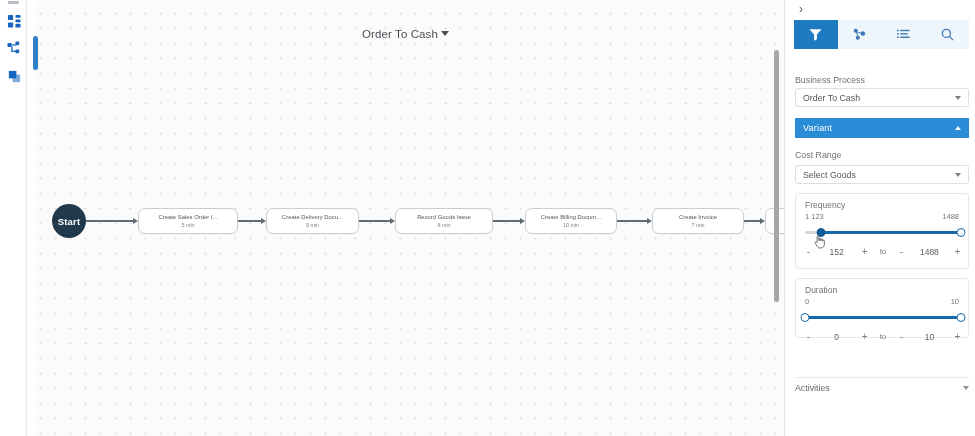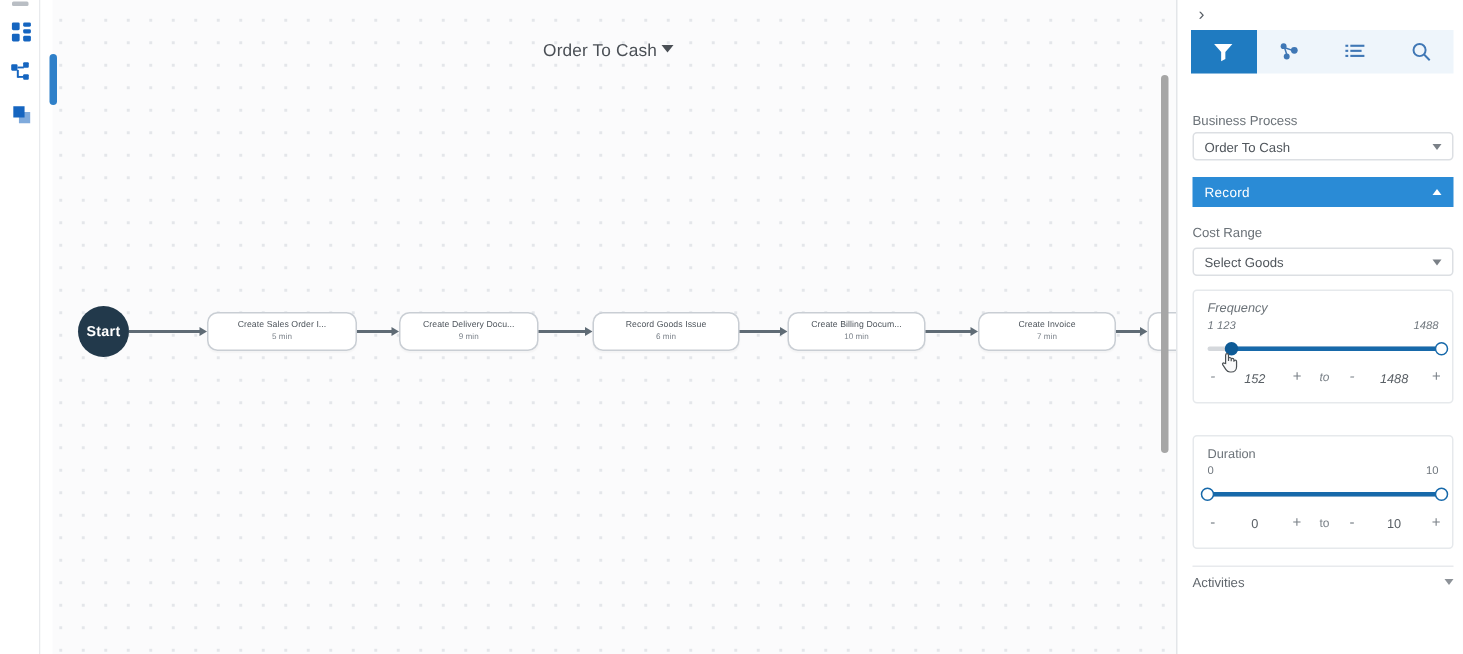--- a/index.html
+++ b/index.html
@@ -298,22 +298,22 @@
 
   .slider-card {
     position: absolute;
     left: 10px;
     width: 174px;
     border: 1px solid #e6e9ec;
     border-radius: 3px;
     background: #ffffff;
     box-sizing: border-box;
   }
-  .card-freq { top: 193px; height: 76px; font-style: italic; }
-  .card-dur  { top: 290px; height: 76px; }
+  .card-freq { top: 193px; height: 76px; }
+  .card-dur  { top: 278px; height: 60px; }
 
   .slider-title {
     position: absolute;
     left: 9px; top: 6px;
     font-size: 8.5px;
     color: #6b7278;
   }
   .slider-minmax {
     position: absolute;
     top: 18px;
@@ -553,21 +553,21 @@
     </div>
 
 
     <div class="field-label bp-label">Business Process</div>
     <div class="select-box bp-select">
       <span class="select-text">Order To Cash</span>
       <span class="select-caret"></span>
     </div>
 
     <div class="variant-header">
-      <span class="variant-header-text">Record</span>
+      <span class="variant-header-text">Variant</span>
       <span class="chev-up"></span>
     </div>
 
     <div class="field-label cost-label">Cost Range</div>
     <div class="select-box cost-select">
       <span class="select-text">Select Goods</span>
       <span class="select-caret"></span>
     </div>
 
     <div class="slider-card card-freq">

